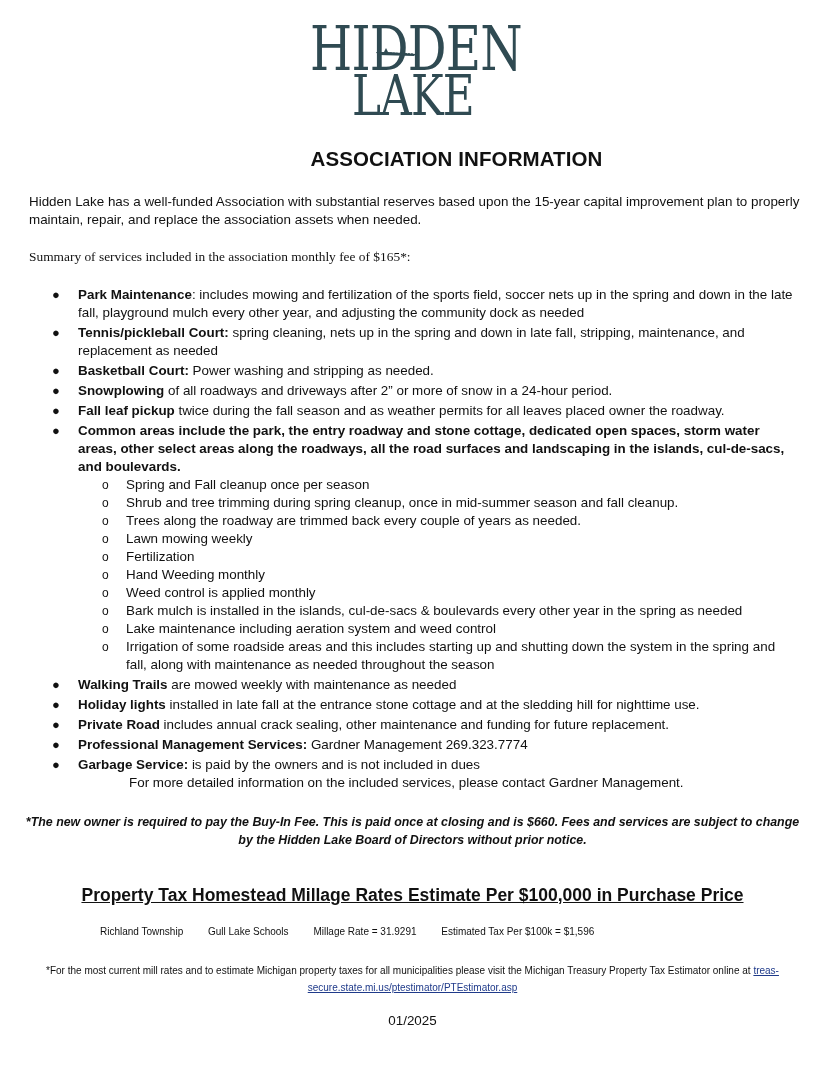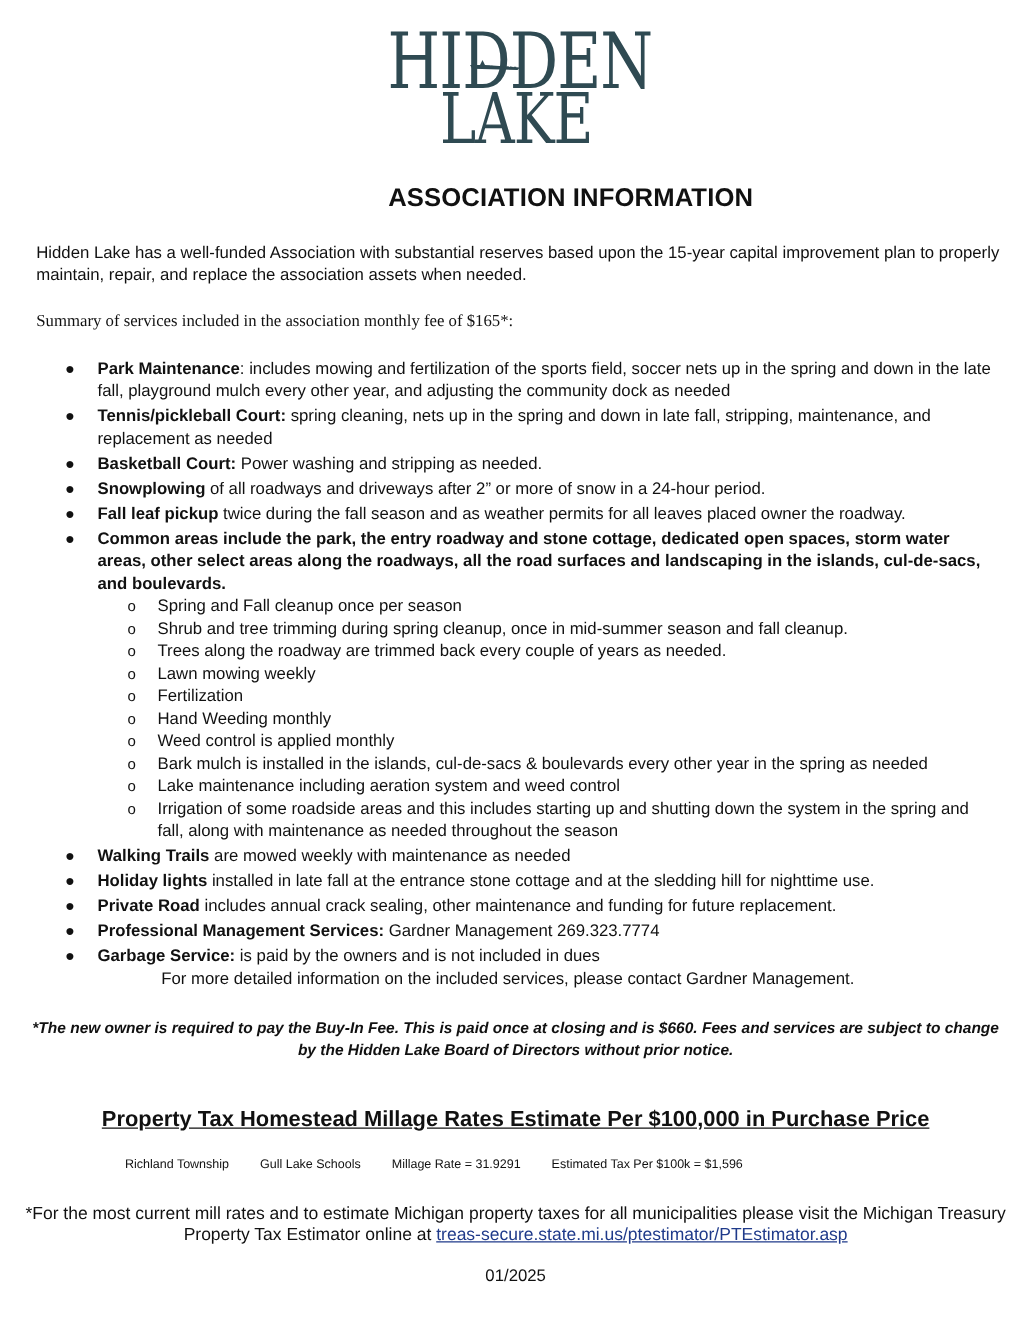--- a/index.html
+++ b/index.html
@@ -31,21 +31,21 @@
   b { font-weight: bold; }
 
   .notice { position: absolute; left: 20px; width: 785px; top: 813px; text-align: center;
             font-size: 12.4px; line-height: 18px; font-weight: bold; font-style: italic; }
 
   .tax-title { position: absolute; left: 0; width: 825px; top: 885px; text-align: center;
                font-size: 17.5px; font-weight: bold; text-decoration: underline; }
   .tax-row { position: absolute; left: 100px; top: 926px; font-size: 10px; white-space: nowrap; }
   .tax-row span { margin-right: 22px; }
   .tax-foot { position: absolute; left: 20px; width: 785px; top: 962px; text-align: center;
-              font-size: 14px; line-height: 17px; }
+              font-size: 10px; line-height: 17px; }
   .tax-foot a { color: #1f3a8a; text-decoration: underline; }
   .date { position: absolute; left: 0; width: 825px; top: 1013px; text-align: center; font-size: 13.4px; }
 </style>
 </head>
 <body>
 
 <div class="page">
 
   <div class="logo">
     <span class="line1">HIDDEN</span>

